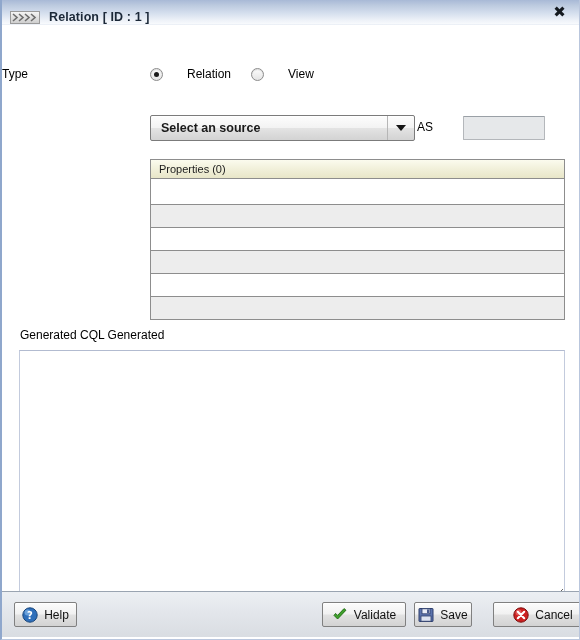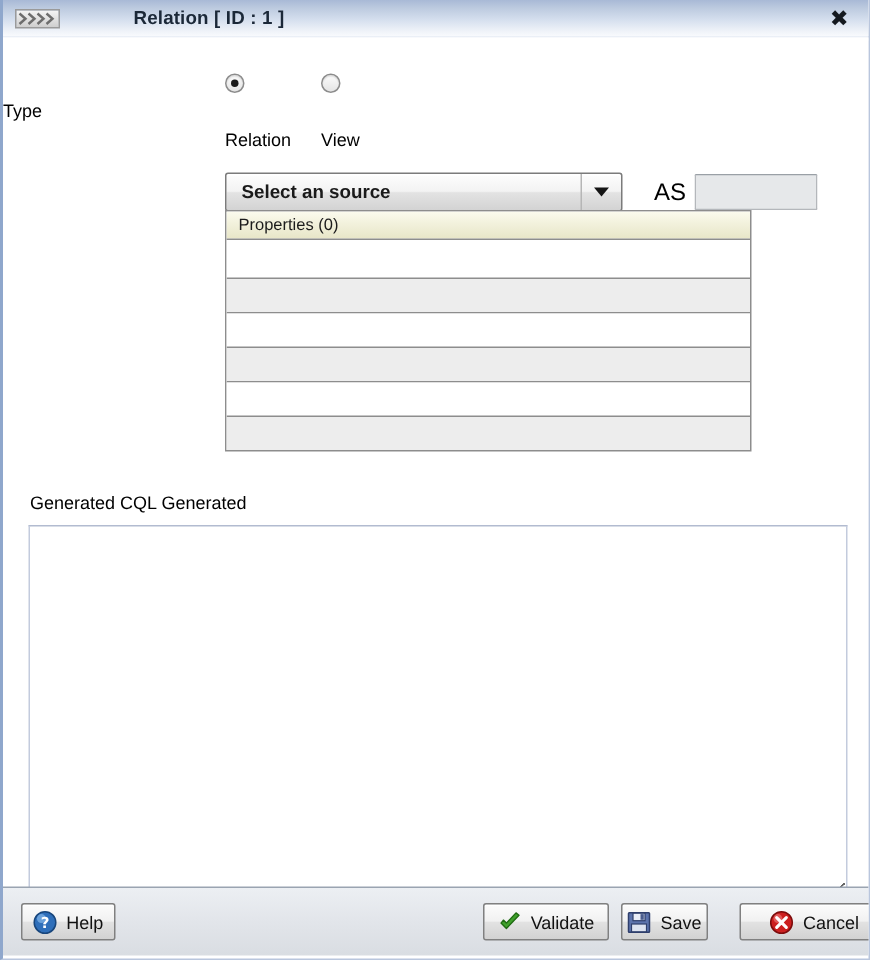--- a/index.html
+++ b/index.html
@@ -24,23 +24,22 @@
     border-bottom: 1px solid #b9c6dd;
   }
 
   
   .titlebar {
     position: relative;
     height: 25px;
     background: linear-gradient(to bottom, #a8b9d6 0%, #bccadf 22%, #d5dfee 55%, #eef2f8 85%, #f8fafd 100%);
     border-bottom: 1px solid #9fb0cc;
     display: flex;
-    align-items: center;
-    box-sizing: border-box;
-    gap: 40px;
+    align-items: flex-end;
+    box-sizing: border-box;
   }
   .titlebar::after {
     content: "";
     position: absolute;
     left: 0; right: 0; bottom: -3px;
     height: 3px;
     background: linear-gradient(to bottom, #e8edf5, #ffffff);
   }
   .tb-icon {
     margin-left: 8px;
@@ -105,24 +104,23 @@
   }
   .radio-group {
     position: absolute;
     left: 148px;
     display: flex;
     align-items: center;
     gap: 20px;
   }
   .radio {
     display: flex;
-    align-items: flex-start;
+    align-items: flex-end;
     cursor: pointer;
     gap: 24px;
-    flex-direction: column;
   }
   .radio-dot {
     width: 13px;
     height: 13px;
     border-radius: 50%;
     background: linear-gradient(to bottom, #fcfcfc, #e4e4e4);
     border: 1px solid #8c8c8c;
     box-shadow: inset 0 1px 1px rgba(0,0,0,.12);
     box-sizing: border-box;
     position: relative;
@@ -182,23 +180,23 @@
   }
   .combo-arrow i {
     display: block;
     width: 0; height: 0;
     border-left: 5px solid transparent;
     border-right: 5px solid transparent;
     border-top: 6px solid #151515;
   }
   .lbl-as {
     position: absolute;
-    left: 434px;
+    left: 415px;
     top: 5px;
-    font-size: 16px;
+    font-size: 12px;
     color: #000;
     text-align: right;
   }
   .as-field {
     position: absolute;
     left: 461px;
     top: 1px;
     width: 82px;
     height: 24px;
     box-sizing: border-box;
@@ -213,22 +211,22 @@
     position: absolute;
     left: 0; top: 133px;
     width: 140px;
     text-align: right;
     font-size: 12px;
     color: #000;
   }
   .table-wrap {
     position: absolute;
     left: 148px;
-    top: 115px;
-    width: 351px;
+    top: 134px;
+    width: 415px;
     height: 161px;
     box-sizing: border-box;
     border: 1px solid #8d8d8d;
     background: #ffffff;
     overflow: hidden;
   }
   .th {
     height: 19px;
     background: linear-gradient(to bottom, #fbfbee 0%, #f2f1dc 45%, #e8e6c8 100%);
     border-bottom: 1px solid #8d8d8d;

